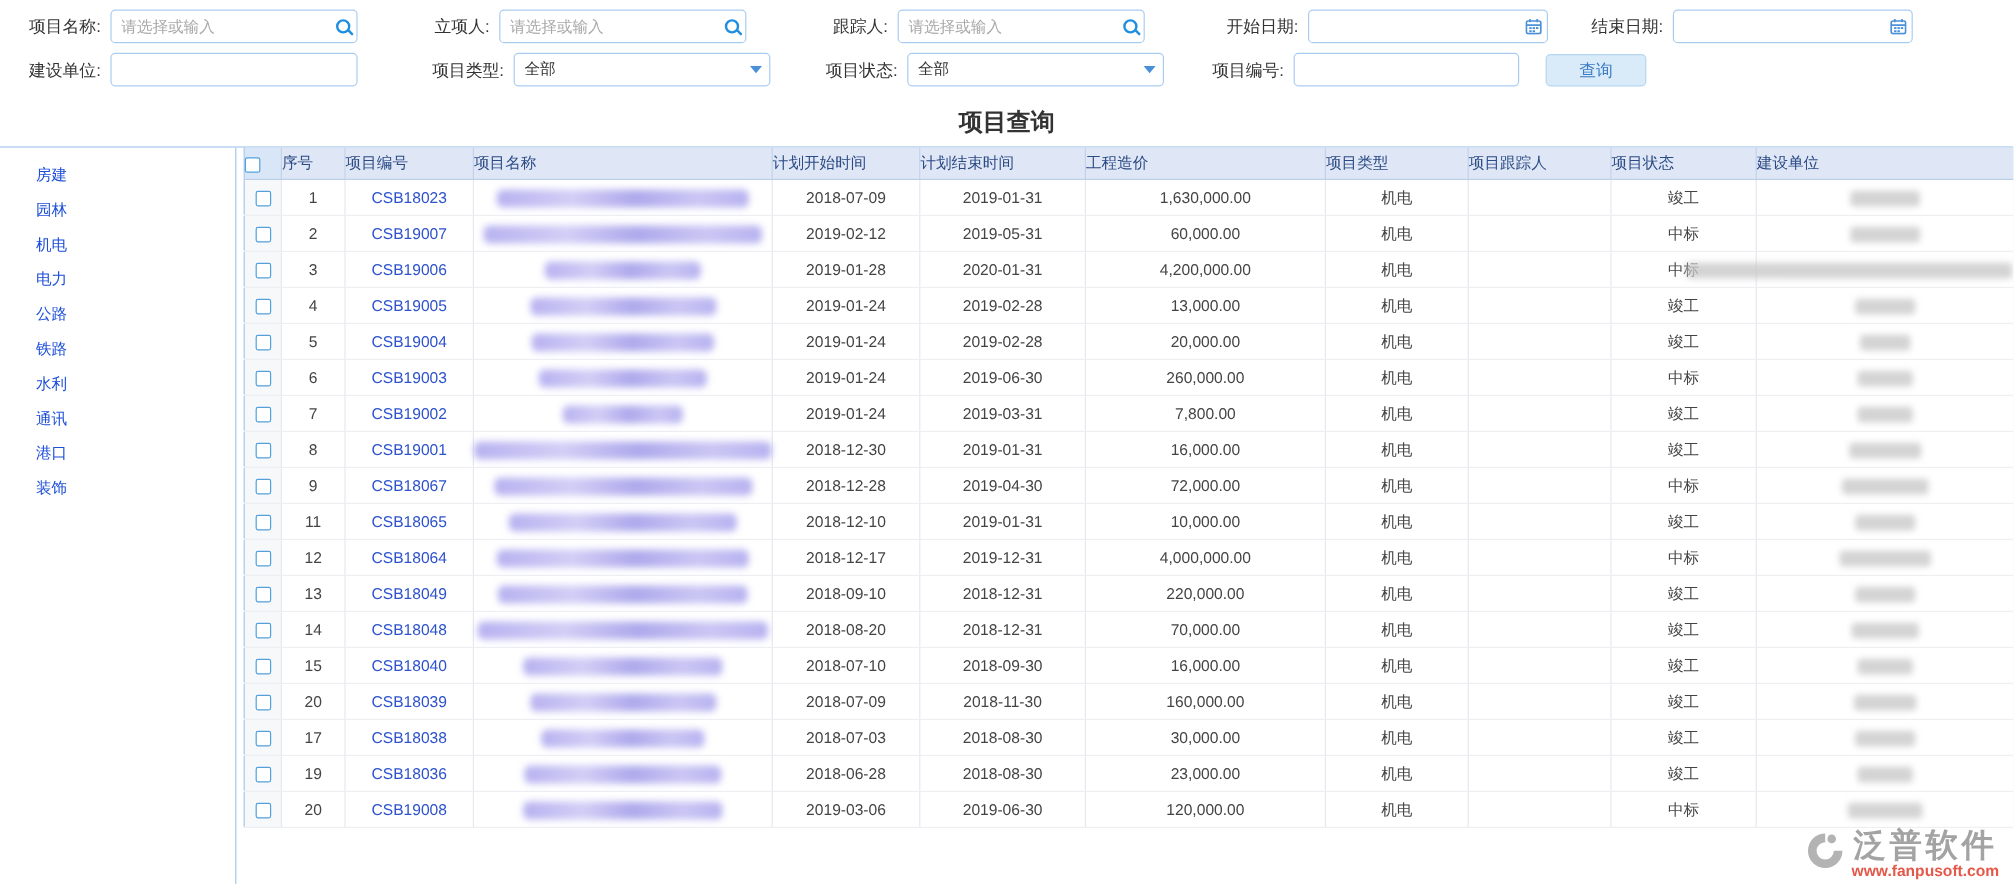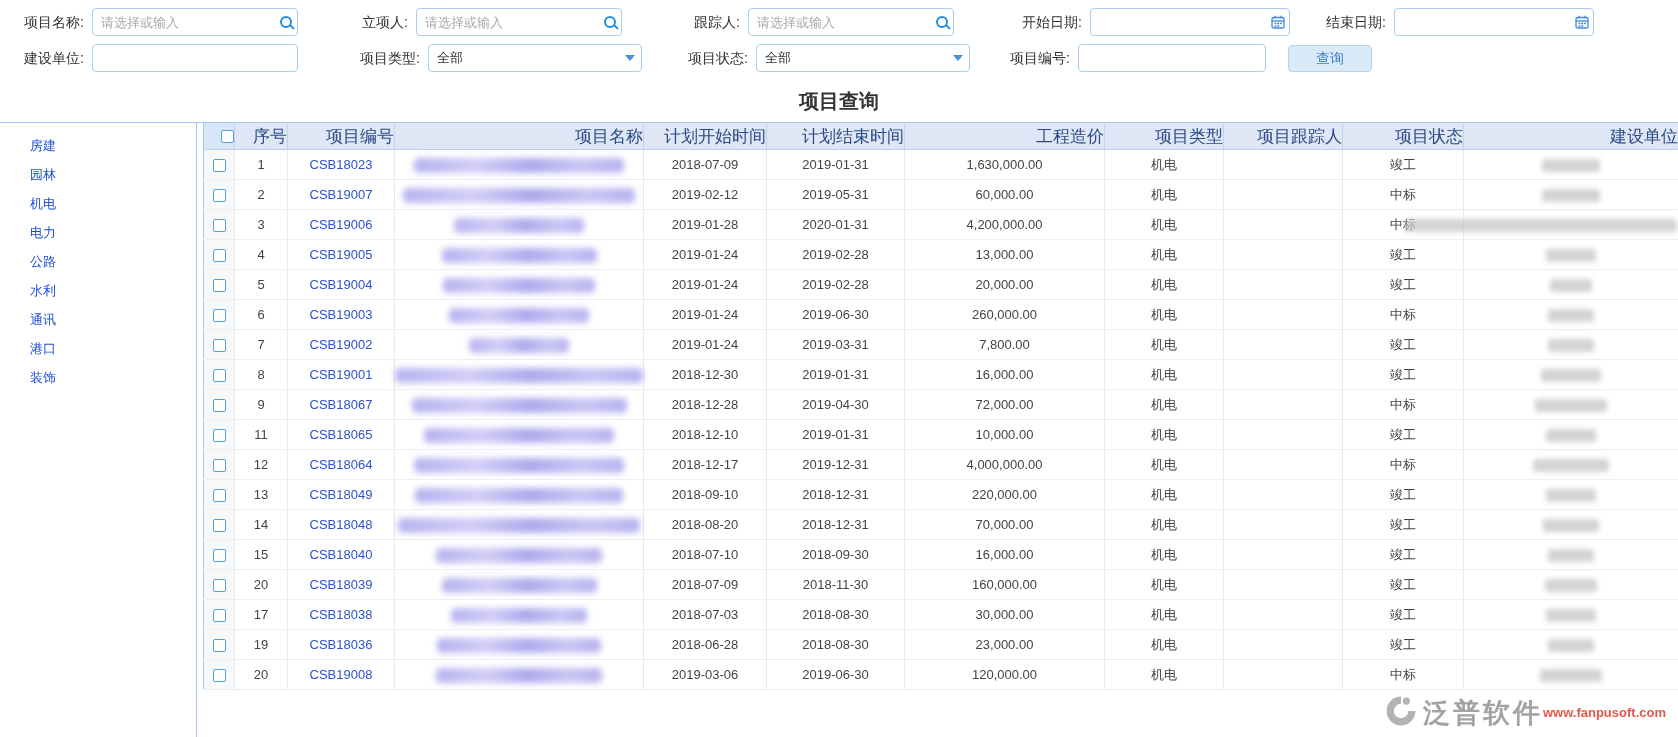--- a/index.html
+++ b/index.html
@@ -21,32 +21,32 @@
   #page-title{position:absolute;top:88px;left:0;width:100%;text-align:center;font-size:20px;font-weight:bold;color:#333;}
 
   
   #content{position:absolute;left:0;top:122px;width:1678px;height:615px;border-top:1px solid #a6c8ea;box-sizing:border-box;}
   #sidebar{position:absolute;left:0;top:0;width:197px;height:100%;border-right:1px solid #a6c8ea;box-sizing:border-box;padding-top:8px;}
   #side-list{list-style:none;margin:0;padding:0;}
   #side-list li{height:29px;line-height:29px;padding-left:30px;font-size:13px;color:#1d4ed8;cursor:pointer;}
 
   
   #grid{position:absolute;left:203px;top:0;width:1475px;table-layout:fixed;border-collapse:collapse;border-left:1px solid #a6c8ea;}
-  #grid thead td,#grid thead th{background:#dfe6f5;color:#2b4b85;font-size:17px;font-weight:normal;height:26px;padding:0;text-align:right;border-right:1px solid #c3d3ea;border-bottom:1px solid #bccee8;}
+  #grid thead td,#grid thead th{background:#dfe6f5;color:#2b4b85;font-size:13px;font-weight:normal;height:26px;padding:0;text-align:left;border-right:1px solid #c3d3ea;border-bottom:1px solid #bccee8;}
   #grid thead td.cchk{background:#d8e6f7;}
   #grid tbody td{height:29px;padding:0;font-size:13px;color:#444;text-align:center;border-right:1px solid #e6e8ef;border-bottom:1px solid #edeff3;white-space:nowrap;overflow:visible;background:#fff;}
   #grid tbody td.cchk{background:#f7f8fa;}
   .cb{display:inline-block;width:13px;height:13px;border:1px solid #52a0dc;border-radius:2px;background:#fff;vertical-align:middle;cursor:pointer;box-sizing:border-box;}
   a.code{color:#2d52cc;text-decoration:none;cursor:pointer;}
   .nblur{display:inline-block;height:15px;border-radius:5px;background:linear-gradient(90deg,#b7b2f0,#d2cef6 30%,#aea9ec 55%,#cac6f4 80%,#b7b2f0);filter:blur(3px);vertical-align:middle;}
   .ublur{display:inline-block;height:13px;border-radius:3px;background:#c9c9c9;filter:blur(2.5px);vertical-align:middle;opacity:.8;}
 
   
   #watermark{position:absolute;right:12px;bottom:4px;display:flex;align-items:center;z-index:5;}
-  .wm-text{display:flex;flex-direction:row;align-items:center;margin-left:4px;}
+  .wm-text{display:flex;flex-direction:column;align-items:center;margin-left:4px;}
   .wm-brand{font-size:27px;font-weight:bold;color:#a3a3a3;letter-spacing:3px;line-height:30px;}
   .wm-url{font-size:13px;font-weight:bold;color:#e4584a;line-height:14px;}
 </style>
 </head>
 <body>
 
 <div id="app">
 
   <div class="f-label" style="left:12px;top:8px;width:72px">项目名称:</div>
   <div class="f-box" style="left:92px;top:8px;width:206px">
@@ -139,20 +139,21 @@
   <div id="page-title">项目查询</div>
 
   <div id="content">
     <div id="sidebar">
       <ul id="side-list">
           <li>房建</li>
           <li>园林</li>
           <li>机电</li>
           <li>电力</li>
           <li>公路</li>
+          <li>铁路</li>
           <li>水利</li>
           <li>通讯</li>
           <li>港口</li>
           <li>装饰</li>
         </ul>
     </div>
 
     <table id="grid">
       <colgroup>
         <col style="width:31px">

